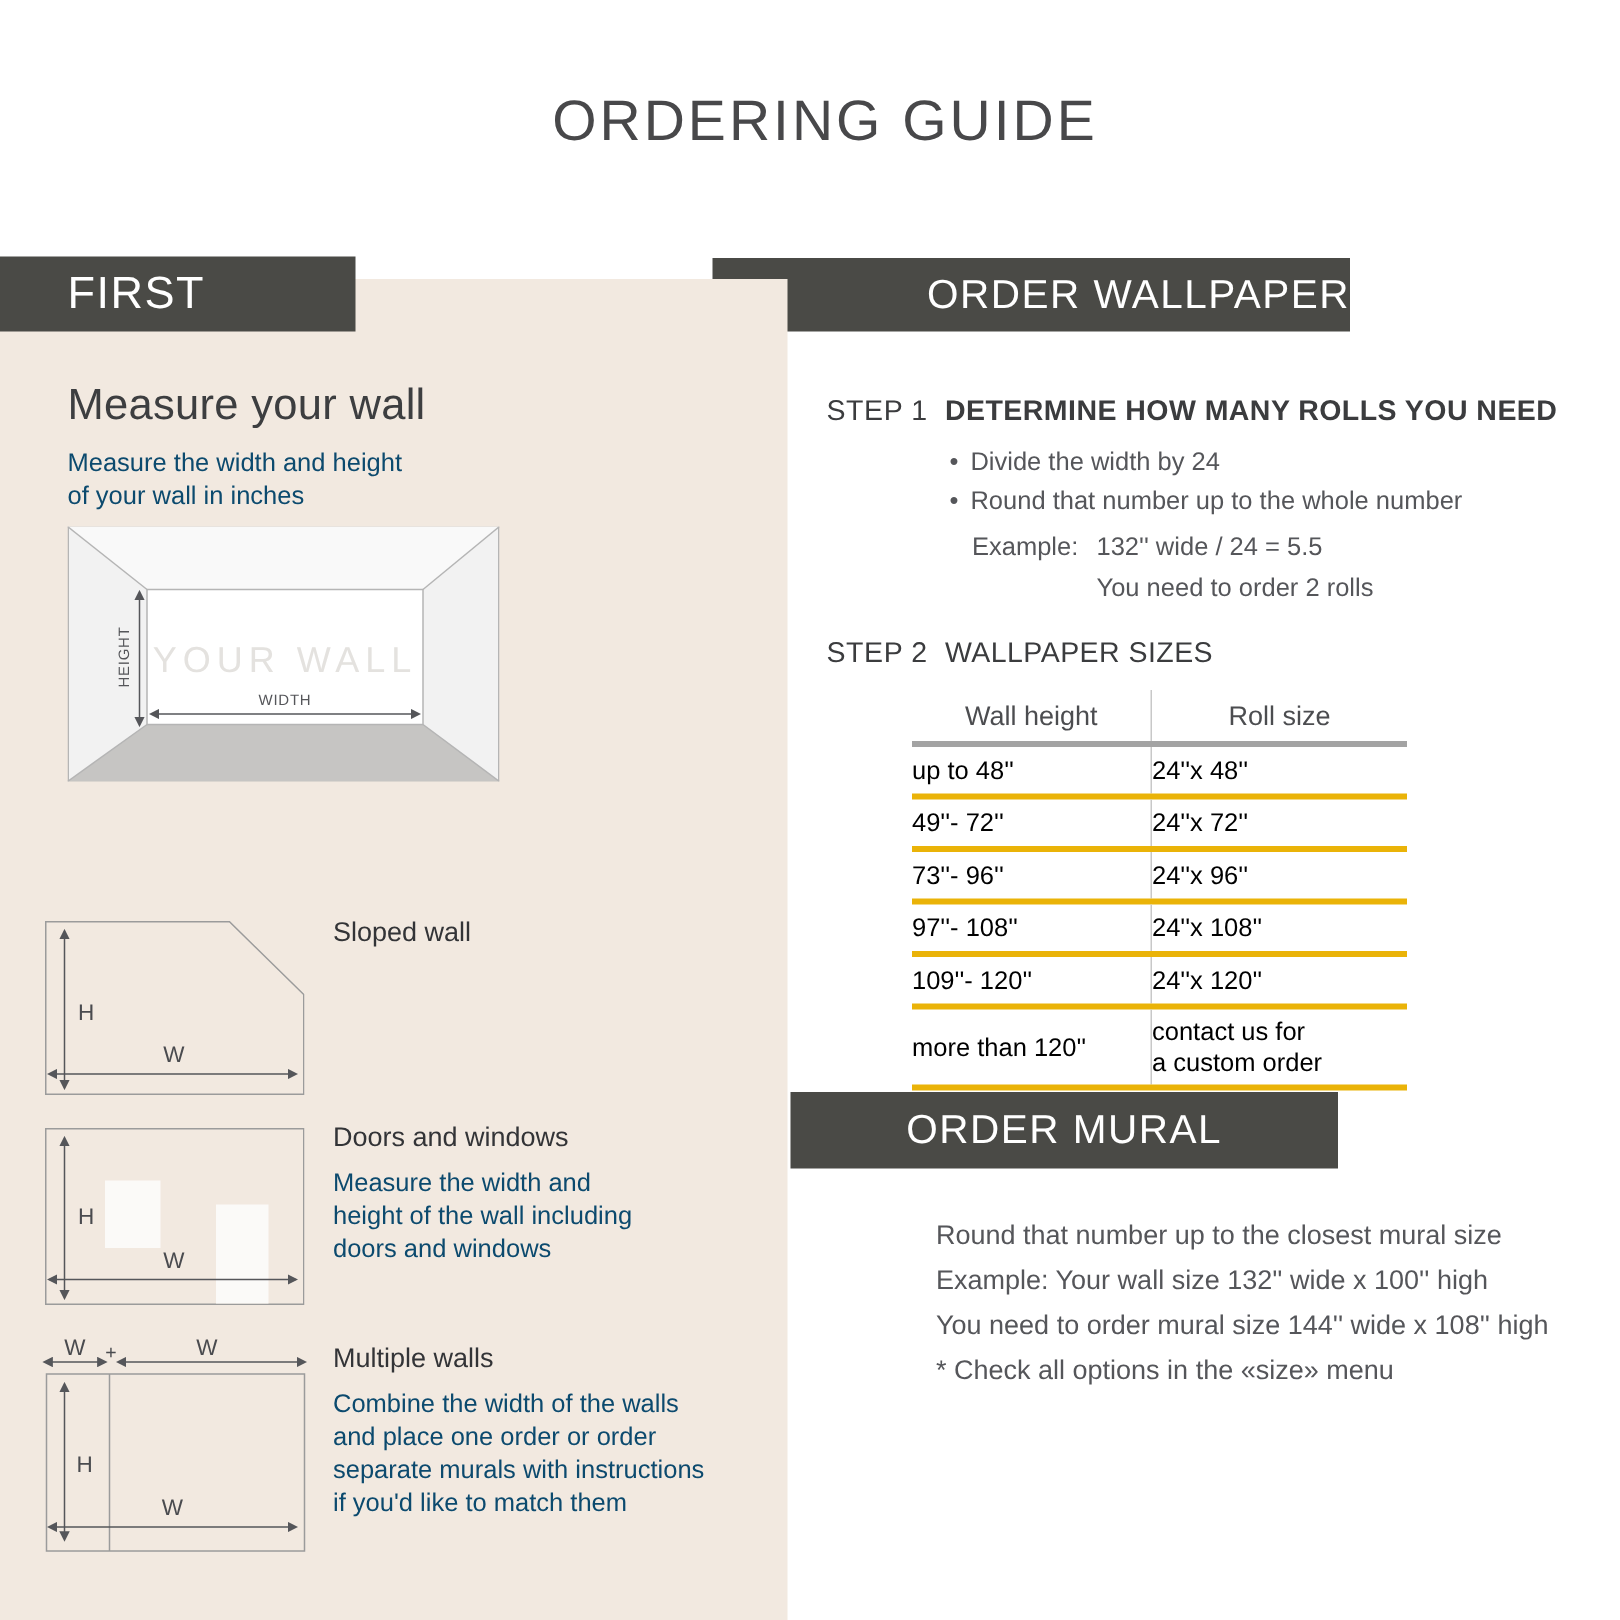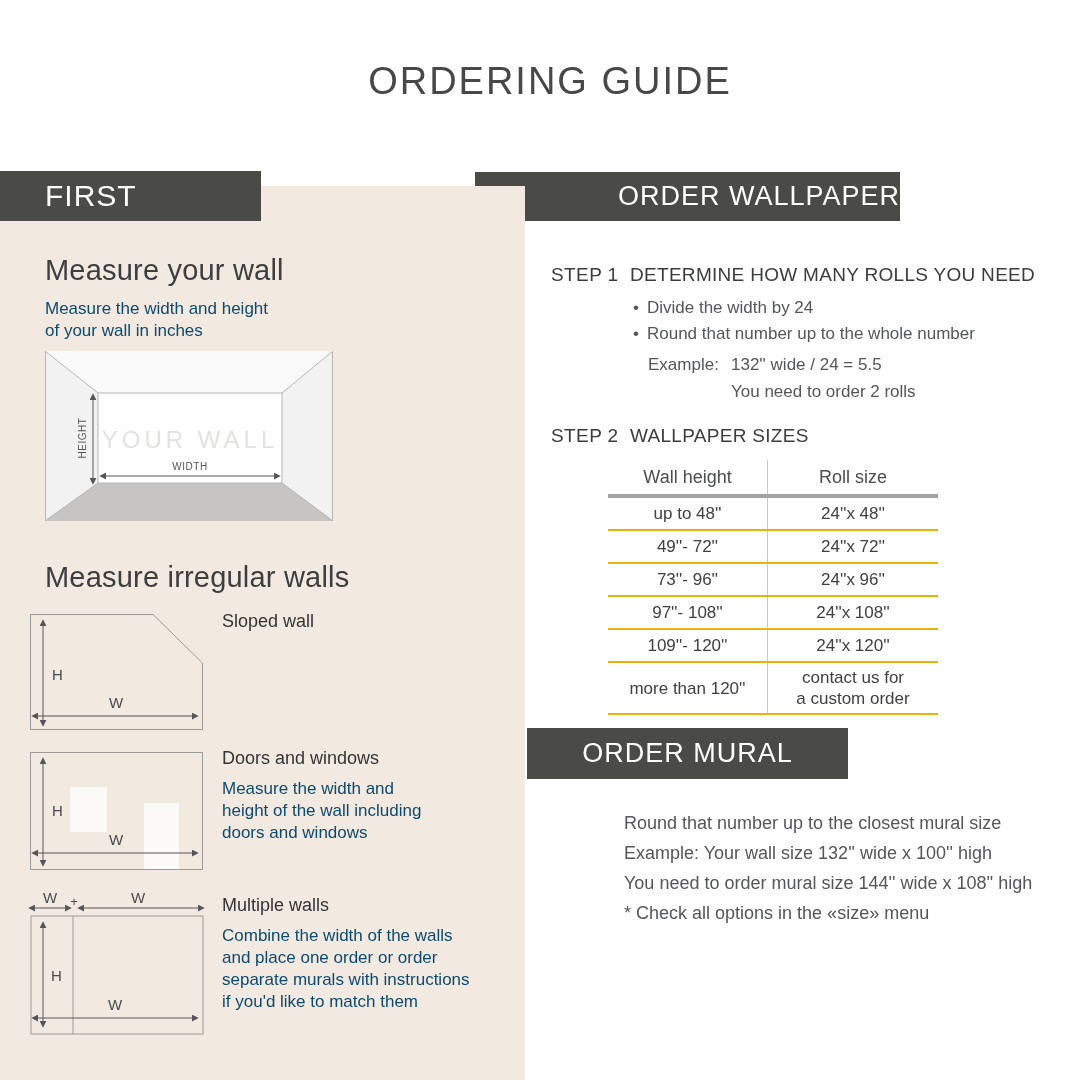--- a/index.html
+++ b/index.html
@@ -5,42 +5,42 @@
   html,body{margin:0;padding:0;background:#ffffff;}
   body{font-family:"Liberation Sans", sans-serif;color:#55565a;}
   .canvas{position:relative;width:1080px;height:1080px;margin:8px auto;background:#fff;overflow:hidden;}
   .abs{position:absolute;}
 
   .page-title{left:0;top:52px;width:1080px;text-align:center;padding-left:20px;box-sizing:border-box;
     font-size:38px;letter-spacing:2px;color:#48484a;}
 
   .beige-panel{left:0;top:178px;width:525px;height:902px;background:#f2e9e0;z-index:2;}
   .bar{background:#4a4a46;color:#ffffff;display:flex;align-items:center;letter-spacing:1px;}
-  .bar-first{left:0;top:163px;width:261px;height:50px;z-index:3;padding-left:45px;box-sizing:border-box;font-size:30px;}
+  .bar-first{left:0;top:163px;width:237px;height:50px;z-index:3;padding-left:45px;box-sizing:border-box;font-size:30px;}
   .bar-wallpaper{left:475px;top:164px;width:425px;height:49px;z-index:1;justify-content:flex-end;font-size:27px;}
-  .bar-mural{left:527px;top:720px;width:321px;height:51px;z-index:1;justify-content:center;font-size:27px;}
+  .bar-mural{left:527px;top:720px;width:365px;height:51px;z-index:1;justify-content:center;font-size:27px;}
 
   .z4{z-index:4;}
   h2{margin:0;font-size:29px;font-weight:500;color:#3d3e40;letter-spacing:0.2px;}
   .body-text{font-size:17px;line-height:22px;white-space:pre-line;color:#0c4a6e;}
   .item-title{font-size:18px;font-weight:500;color:#333437;}
 
   .step-label{font-size:19px;color:#3b3c3e;letter-spacing:0.4px;}
   .step-title{font-size:19px;color:#3b3c3e;letter-spacing:0.3px;}
   ul.bullets{margin:0;padding:0;list-style:none;}
   ul.bullets li{font-size:17px;line-height:26px;color:#55565a;}
   ul.bullets li::before{content:"\2022";margin-right:8px;}
   .example-text{font-size:17px;color:#55565a;}
 
   table.size-table{border-collapse:collapse;table-layout:fixed;width:329px;}
   table.size-table th{width:159px;height:34px;padding:0;font-weight:400;font-size:18px;color:#4c4d50;
     border-bottom:4px solid #a3a3a3;text-align:center;vertical-align:middle;}
   table.size-table th + th{width:170px;border-left:1px solid #c8c8c8;}
-  table.size-table td{height:31px;padding:0;font-size:17px;color:#404040;border-bottom:2px solid #eab308;
-    text-align:center;vertical-align:middle;}
+  table.size-table td{height:31px;padding:0;font-size:17px;color:#000000;border-bottom:4px solid #eab308;
+    vertical-align:middle;}
   table.size-table td + td{border-left:1px solid #c8c8c8;}
   table.size-table tr.tall td{height:50px;line-height:21px;white-space:pre-line;}
 
   .mural-line{font-size:18px;line-height:30px;color:#55565a;}
 
   svg text{font-family:"Liberation Sans", sans-serif;}
   .diag-label{font-size:15px;fill:#4a4b4f;}
   .tiny-label{font-size:10px;fill:#55565a;letter-spacing:0.5px;}
   .your-wall{font-size:24px;fill:#e4e2df;letter-spacing:4px;}
   .arrow{stroke:#55565a;stroke-width:1;fill:none;}
@@ -81,21 +81,20 @@
     <line x1="0" y1="170" x2="53" y2="132" stroke="#b5b5b5"></line>
     <line x1="288" y1="170" x2="237" y2="132" stroke="#b5b5b5"></line>
     <rect x="53" y="42" width="184" height="90" fill="#ffffff" stroke="#b5b5b5"></rect>
     <text class="your-wall" x="145" y="97" text-anchor="middle">YOUR WALL</text>
     <line class="arrow" x1="48" y1="44" x2="48" y2="132" marker-start="url(#a-wall)" marker-end="url(#a-wall)"></line>
     <text class="tiny-label" x="41" y="87" text-anchor="middle" transform="rotate(-90 41 87)">HEIGHT</text>
     <line class="arrow" x1="56" y1="125" x2="234" y2="125" marker-start="url(#a-wall)" marker-end="url(#a-wall)"></line>
     <text class="tiny-label" x="145" y="119" text-anchor="middle">WIDTH</text>
   </svg>
 
-  <h2 class="abs z4" style="left:45px;top:553px;">Measure irregular walls</h2>
 
   <svg class="abs z4" style="left:30px;top:606px;" width="173" height="116" viewBox="0 0 173 116">
     <defs>
       <marker id="a-slope" viewBox="0 0 8 8" refX="6" refY="4" markerWidth="7" markerHeight="7" orient="auto-start-reverse">
         <path d="M0,0 L8,4 L0,8 Z" fill="#55565a"></path>
       </marker>
     </defs>
     <polygon class="outline" points="0.5,0.5 123,0.5 172.5,49 172.5,115.5 0.5,115.5"></polygon>
     <line class="arrow" x1="13" y1="7" x2="13" y2="111" marker-start="url(#a-slope)" marker-end="url(#a-slope)"></line>
     <text class="diag-label" x="22" y="66">H</text>
@@ -141,21 +140,21 @@
     <line class="arrow" x1="5" y1="127" x2="169" y2="127" marker-start="url(#a-multi)" marker-end="url(#a-multi)"></line>
     <text class="diag-label" x="87" y="119" text-anchor="middle">W</text>
   </svg>
   <div class="abs z4 item-title" style="left:222px;top:887px;">Multiple walls</div>
   <div class="abs z4 body-text" style="left:222px;top:917px;">Combine the width of the walls
 and place one order or order
 separate murals with instructions
 if you'd like to match them</div>
 
   <span class="abs step-label" style="left:551px;top:256px;">STEP 1</span>
-  <span class="abs step-title" style="left:630px;top:256px;">DETERMINE HOW MANY ROLLS YOU NEED</span>
+  <span class="abs step-title" style="left:630px;top:256px;font-weight:bold;">DETERMINE HOW MANY ROLLS YOU NEED</span>
 
   <ul class="abs bullets" style="left:633px;top:287px;">
     <li>Divide the width by 24</li>
     <li>Round that number up to the whole number</li>
   </ul>
 
   <span class="abs example-text" style="left:648px;top:347px;">Example:</span>
   <span class="abs example-text" style="left:731px;top:347px;">132'' wide / 24 = 5.5</span>
   <span class="abs example-text" style="left:731px;top:374px;">You need to order 2 rolls</span>
 

